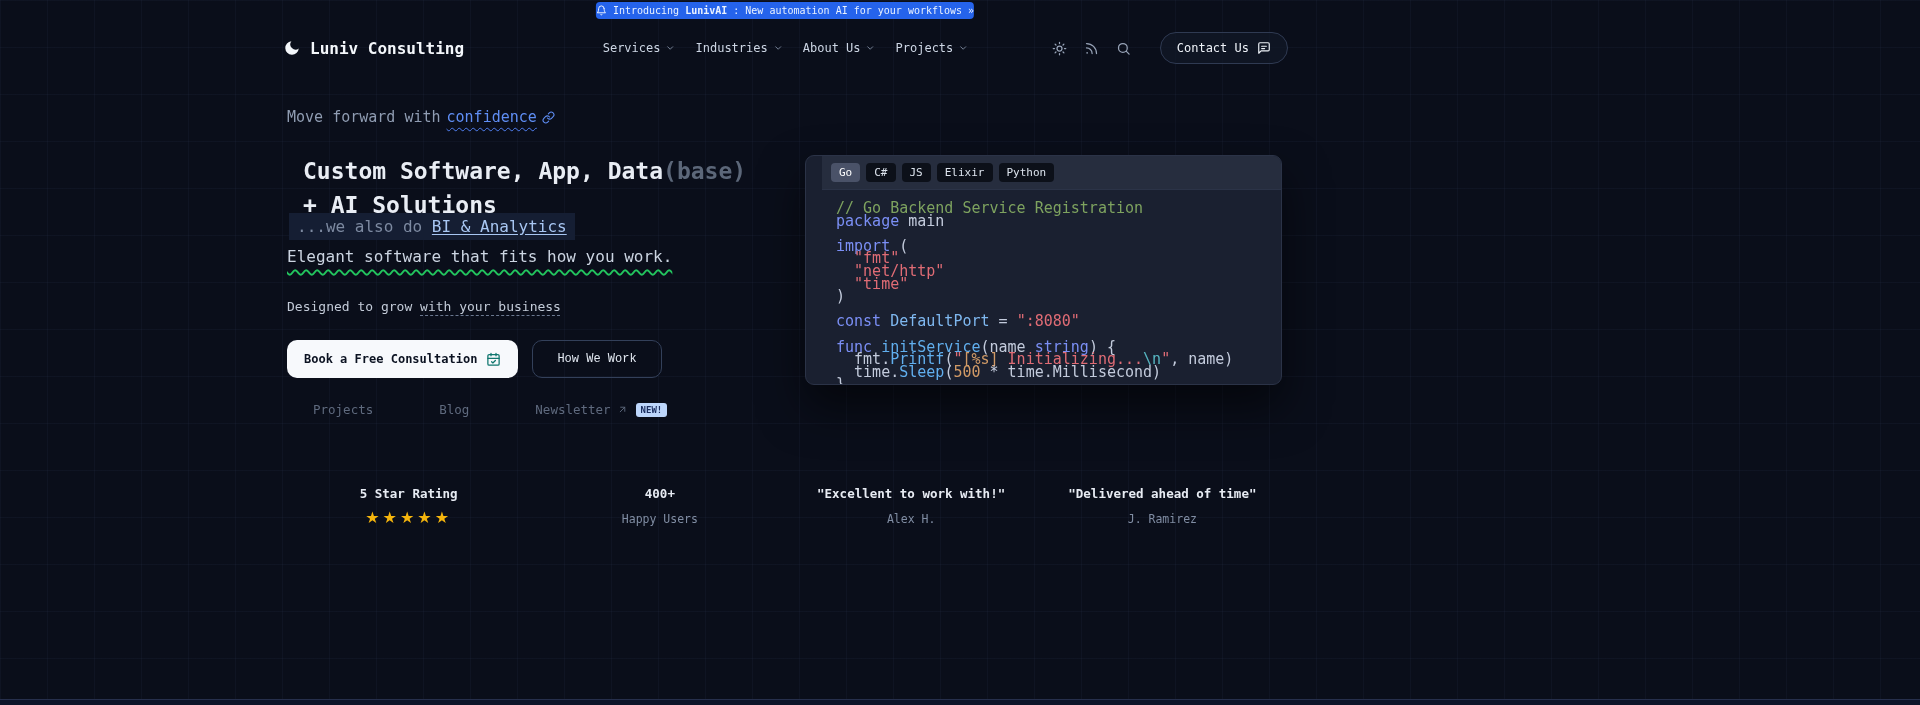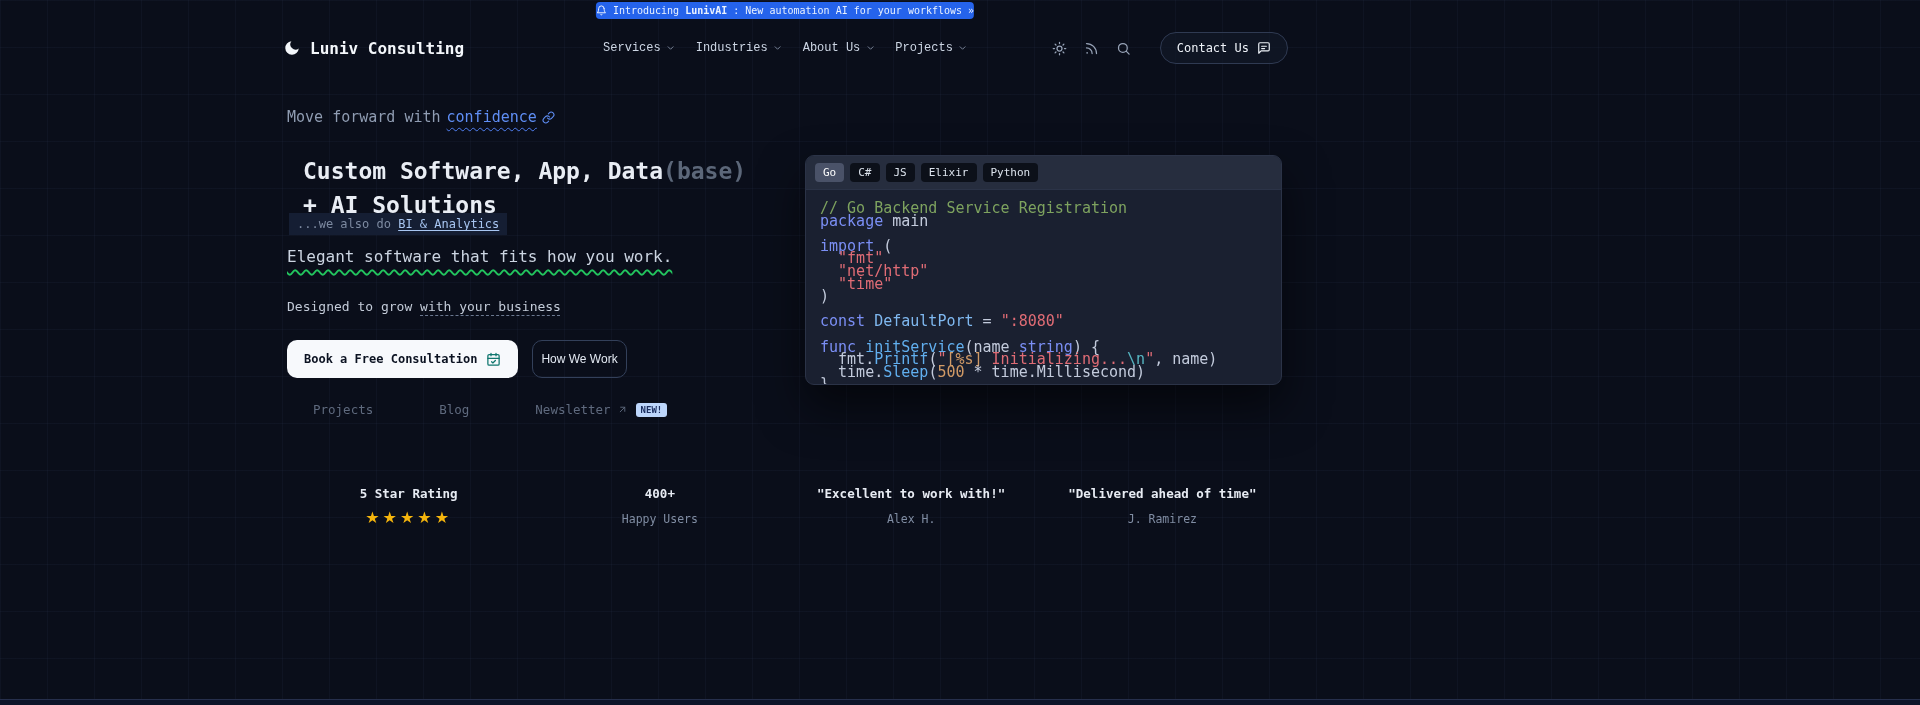--- a/index.html
+++ b/index.html
@@ -30,69 +30,69 @@
     white-space: nowrap; cursor: pointer;
   }
   .banner .brand { font-weight: 700; }
 
   
   .container { position: absolute; left: 283px; top: 0; width: 1005px; height: 559px; }
 
   
   .navbar { position: absolute; top: 28px; left: 0; width: 100%; height: 40px; display: flex; align-items: center; }
   .logo { display: flex; align-items: center; gap: 9px; color: #f4f7fb; font-size: 16px; font-weight: 700; cursor: pointer; }
-  .nav-links { position: absolute; left: 50%; top: 50%; transform: translate(-50%,-50%); display: flex; gap: 20px; font-family: Liberation Mono, monospace; }
+  .nav-links { position: absolute; left: 50%; top: 50%; transform: translate(-50%,-50%); display: flex; gap: 20px; }
   .nav-item { display: flex; align-items: center; gap: 5px; color: #cdd6e4; font-size: 12px; cursor: pointer; white-space: nowrap; }
   .nav-item .chev { color: #8a96ab; }
   .nav-right { margin-left: auto; display: flex; align-items: center; gap: 17px; }
   .icon-btn { color: #98a4b8; cursor: pointer; }
   .contact-btn {
     display: flex; align-items: center; gap: 8px;
     border: 1px solid #2f3a52; background: rgba(17,24,40,0.7);
     color: #eef2f8; font-size: 12px; padding: 8px 16px; border-radius: 18px;
     margin-left: 12px; cursor: pointer; font-family: inherit;
   }
 
   
   .eyebrow { position: absolute; top: 108px; left: 4px; font-size: 15px; color: #8f9cb2; display: flex; align-items: center; gap: 6px; white-space: nowrap; }
   .eyebrow-link {
     color: #5f8ef5; display: inline-flex; align-items: center; gap: 5px; cursor: pointer;
     text-decoration: underline wavy #4f7ef0; text-decoration-thickness: 1px; text-underline-offset: 5px;
   }
   .h1 { position: absolute; top: 139px; left: 20px; font-size: 23px; line-height: 34px; font-weight: 700; color: #e9edf4; white-space: nowrap; }
   .h1 .muted { color: #5c6779; }
-  .also-badge { position: absolute; top: 213px; left: 6px; background: #151e33; border-radius: 0; padding: 4px 8px; font-size: 12px; color: #7d8aa1; white-space: nowrap; }
+  .also-badge { position: absolute; top: 213px; left: 6px; background: #151e33; border-radius: 0; padding: 4px 8px; font-size: 16px; color: #7d8aa1; white-space: nowrap; }
   .also-badge .also-link { color: #a8c6f2; text-decoration: underline; text-underline-offset: 2px; cursor: pointer; }
   .tagline {
     position: absolute; top: 247px; left: 4px; font-size: 16px; color: #ccd5e2; white-space: nowrap;
     text-decoration: underline wavy #22c55e; text-decoration-thickness: 2px; text-underline-offset: 7px;
   }
   .subline { position: absolute; top: 299px; left: 4px; font-size: 13px; color: #c3cbd8; white-space: nowrap; }
   .subline .dashed { text-decoration: underline dashed #6b7890; text-decoration-thickness: 1px; text-underline-offset: 4px; margin-top: 20px; }
 
   .cta-row { position: absolute; top: 340px; left: 4px; display: flex; gap: 14px; }
   .btn-primary {
     display: flex; align-items: center; gap: 9px;
     background: #f7f9fc; color: #0c1322; font-weight: 700; font-size: 12px;
     height: 38px; padding: 0 17px; border-radius: 10px; border: none; cursor: pointer; font-family: inherit;
   }
   .btn-secondary {
     display: flex; align-items: center; background: transparent; color: #e3e9f2; font-size: 12px;
-    height: 38px; padding: 0 8px; border-radius: 10px; border: 1px solid #33405a; cursor: pointer; font-family: Liberation Sans, sans-serif;
+    height: 38px; padding: 0 24px; border-radius: 10px; border: 1px solid #33405a; cursor: pointer; font-family: Liberation Mono, monospace;
   }
 
   .quick-links { position: absolute; top: 402px; left: 30px; display: flex; align-items: center; gap: 66px; font-size: 12.5px; color: #5f6a7e; }
   .quick-link { display: flex; align-items: center; gap: 6px; cursor: pointer; white-space: nowrap; }
   .new-badge { background: #bdd6fb; color: #1c2f60; font-size: 9px; font-weight: 700; padding: 2px 5px; border-radius: 3px; margin-left: 2px; }
 
   
   .code-window {
     position: absolute; top: 155px; left: 522px; width: 477px; height: 230px;
     background: #1a2030; border: 1px solid #2b3347; border-radius: 9px;
-    box-shadow: 0 22px 45px rgba(0,0,0,0.55); overflow: hidden;
+    box-shadow: 0 22px 45px rgba(0,0,0,0.55); overflow: hidden; padding-left: 16px;
   }
   .code-tabs { display: flex; align-items: center; gap: 6px; background: #262d3e; padding: 7px 9px; border-bottom: 1px solid #2b3347; }
   .chip { font-size: 11px; color: #dde4ee; background: #0c1019; padding: 3px 8px; border-radius: 4px; cursor: pointer; }
   .chip.active { background: #4a5268; color: #ffffff; }
   .code-body { padding: 12px 14px; font-size: 15px; line-height: 12.6px; white-space: pre; color: #c3cbdc; }
   .t-kw  { color: #7b8ff5; }
   .t-str { color: #e06c75; }
   .t-com { color: #7ea35f; }
   .t-fn  { color: #61afef; }
   .t-cn  { color: #7fb8f0; }

